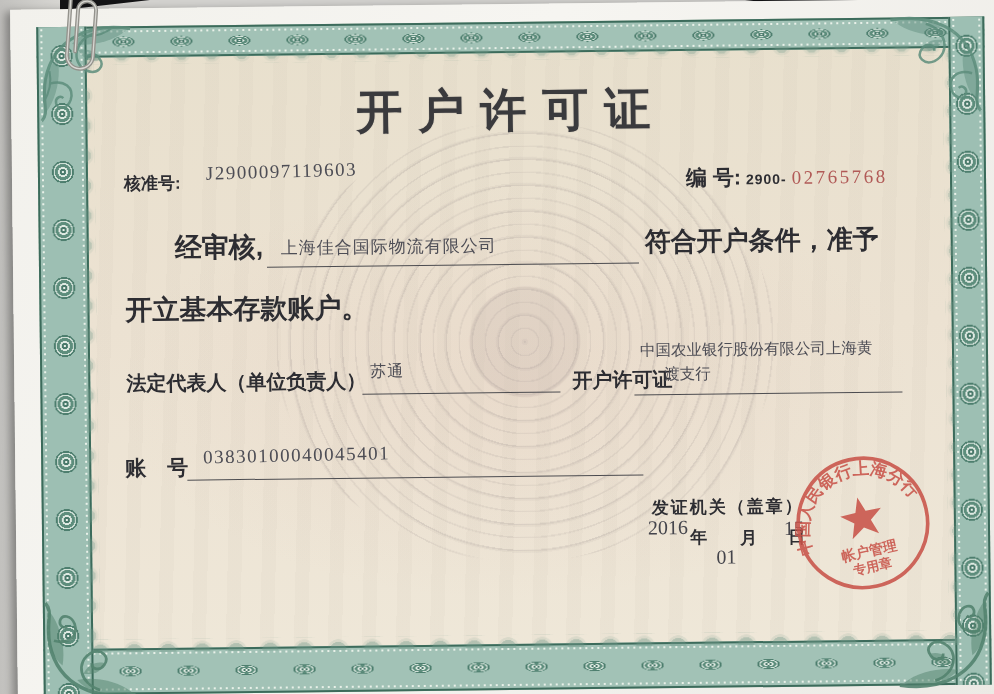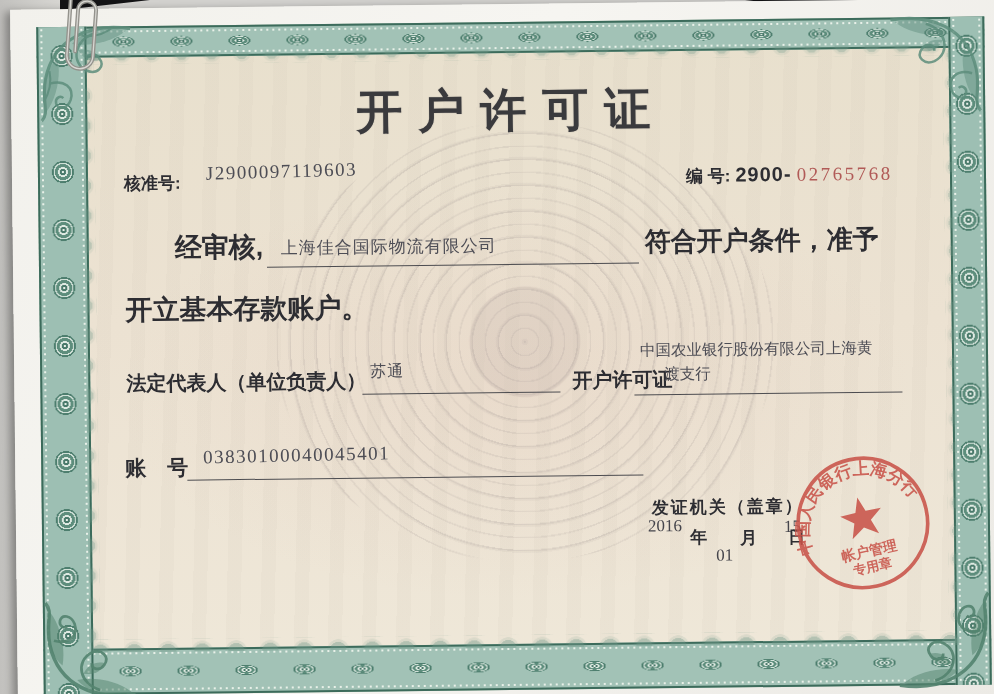--- a/index.html
+++ b/index.html
@@ -107,21 +107,21 @@
   .val{font-family:"Liberation Serif","DejaVu Serif",serif;color:#4d4d55;}
   .title{
     font-family:"Liberation Serif","DejaVu Serif",serif;font-weight:700;
     font-size:46px;letter-spacing:16px;color:#3a3a3d;
     text-shadow:0 0 1px rgba(58,58,61,.5);
   }
   .rule{position:absolute;border-top:1.5px solid #4c4c50;z-index:4;}
   .red{color:#b15a57;}
 
   .datewrap span{position:absolute;}
-  .d-num{font-family:"Liberation Serif","DejaVu Serif",serif;color:#45454c;font-size:17px;}
+  .d-num{font-family:"Liberation Serif","DejaVu Serif",serif;color:#45454c;font-size:20px;}
   .d-lbl{font-family:"Liberation Sans","DejaVu Sans",sans-serif;font-weight:700;color:#2d2d32;font-size:17px;}
 
   
   .seal{position:absolute;left:748px;top:432px;width:146px;height:146px;z-index:6;
     transform:rotate(-12deg);opacity:.88;}
 
   
   .paperclip{position:absolute;left:52px;top:-6px;width:64px;height:92px;z-index:7;transform:rotate(4deg);}
 </style>
 </head>
@@ -206,22 +206,22 @@
 
     <div class="watermark"></div>
     <div class="texture"></div>
 
     <div class="txt title" style="left:0;right:0;top:58px;text-align:center;">开户许可证</div>
 
     <div class="txt lbl" style="left:86px;top:146px;font-size:17px;">核准号:</div>
     <div class="txt val" style="left:168px;top:136px;font-size:19px;letter-spacing:1.5px;transform:rotate(-1deg);">J2900097119603</div>
 
     <div class="txt" style="left:648px;top:144px;font-size:18px;">
-      <span class="lbl" style="font-size:17px;">编 号:</span>
-      <span class="lbl" style="font-size:20px;letter-spacing:1px;text-align:center;">2900-</span>
+      <span class="lbl" style="font-size:21px;">编 号:</span>
+      <span class="lbl" style="font-size:14px;letter-spacing:1px;text-align:center;">2900-</span>
       <span class="val red" style="font-size:19px;letter-spacing:2.5px;">02765768</span>
     </div>
 
     <div class="txt lbl" style="left:136px;top:204px;font-size:27px;">经审核,</div>
     <div class="txt val" style="left:242px;top:212px;font-size:17px;letter-spacing:1px;">上海佳合国际物流有限公司</div>
     <div class="rule" style="left:228px;top:242px;width:372px;"></div>
     <div class="txt lbl" style="left:606px;top:204px;font-size:26px;">符合开户条件，准予</div>
     <div class="txt lbl" style="left:86px;top:266px;font-size:27px;">开立基本存款账户。</div>
 
     <div class="txt lbl" style="left:86px;top:344px;font-size:20px;">法定代表人（单位负责人）</div>

